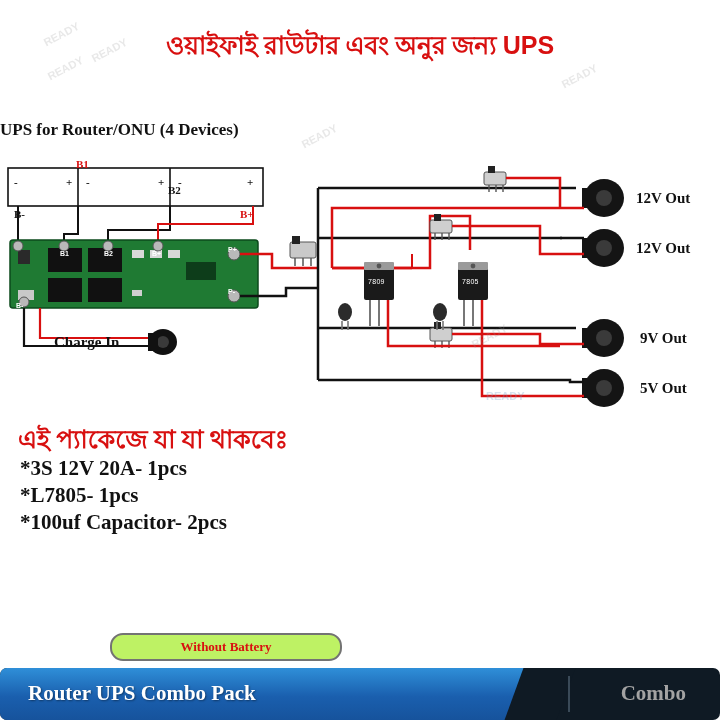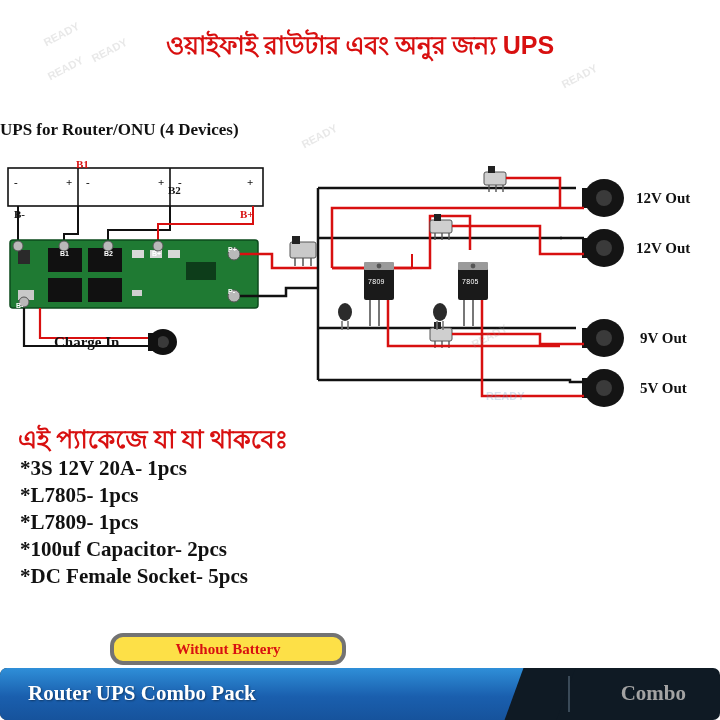--- a/index.html
+++ b/index.html
@@ -61,22 +61,22 @@
   }
   .pkg-list{position:absolute;left:20px;top:455px;}
   .pkg-item{
     font-family:"Liberation Serif", serif;font-weight:bold;
     font-size:21px;color:#111;line-height:27px;white-space:nowrap;
   }
 
   
   .wob{
     position:absolute;left:110px;top:633px;width:228px;height:24px;
-    border:4px solid #737373;border-radius:13px;background:#fde047;
-    color:#d81010;font-weight:bold;font-size:15px;
+    border:2px solid #737373;border-radius:13px;background:#bef264;
+    color:#d81010;font-weight:bold;font-size:13px;
     display:flex;align-items:center;justify-content:center;
     font-family:"Liberation Serif", serif;
   }
 
   
   .bottombar{
     position:absolute;left:0;bottom:0;width:720px;height:52px;
     background:#0f1a24;overflow:hidden;border-radius:7px;
   }
   .bb-blue{
@@ -287,23 +287,21 @@
     <div class="outlabel" style="left:636px;top:40px;">12V Out</div>
     <div class="outlabel" style="left:636px;top:90px;">12V Out</div>
     <div class="outlabel" style="left:640px;top:180px;">9V Out</div>
     <div class="outlabel" style="left:640px;top:230px;">5V Out</div>
   </div>
 
   <div class="pkg-title">এই প্যাকেজে যা যা থাকবেঃ</div>
   <div class="pkg-list">
     <div class="pkg-item">*3S 12V 20A- 1pcs</div>
     <div class="pkg-item">*L7805- 1pcs</div>
-    <div class="pkg-item">*L7809- 1pcs</div>
     <div class="pkg-item">*100uf Capacitor- 2pcs</div>
-    <div class="pkg-item">*DC Female Socket- 5pcs</div>
   </div>
 
   <div class="wob">Without Battery</div>
 
   <div class="wm" style="left:42px;top:28px;">READY</div>
   <div class="wm" style="left:90px;top:44px;">READY</div>
   <div class="wm" style="left:46px;top:62px;">READY</div>
   <div class="wm" style="left:300px;top:130px;">READY</div>
   <div class="wm" style="left:470px;top:330px;">READY</div>
   <div class="wm2" style="left:486px;top:390px;">READY</div>

